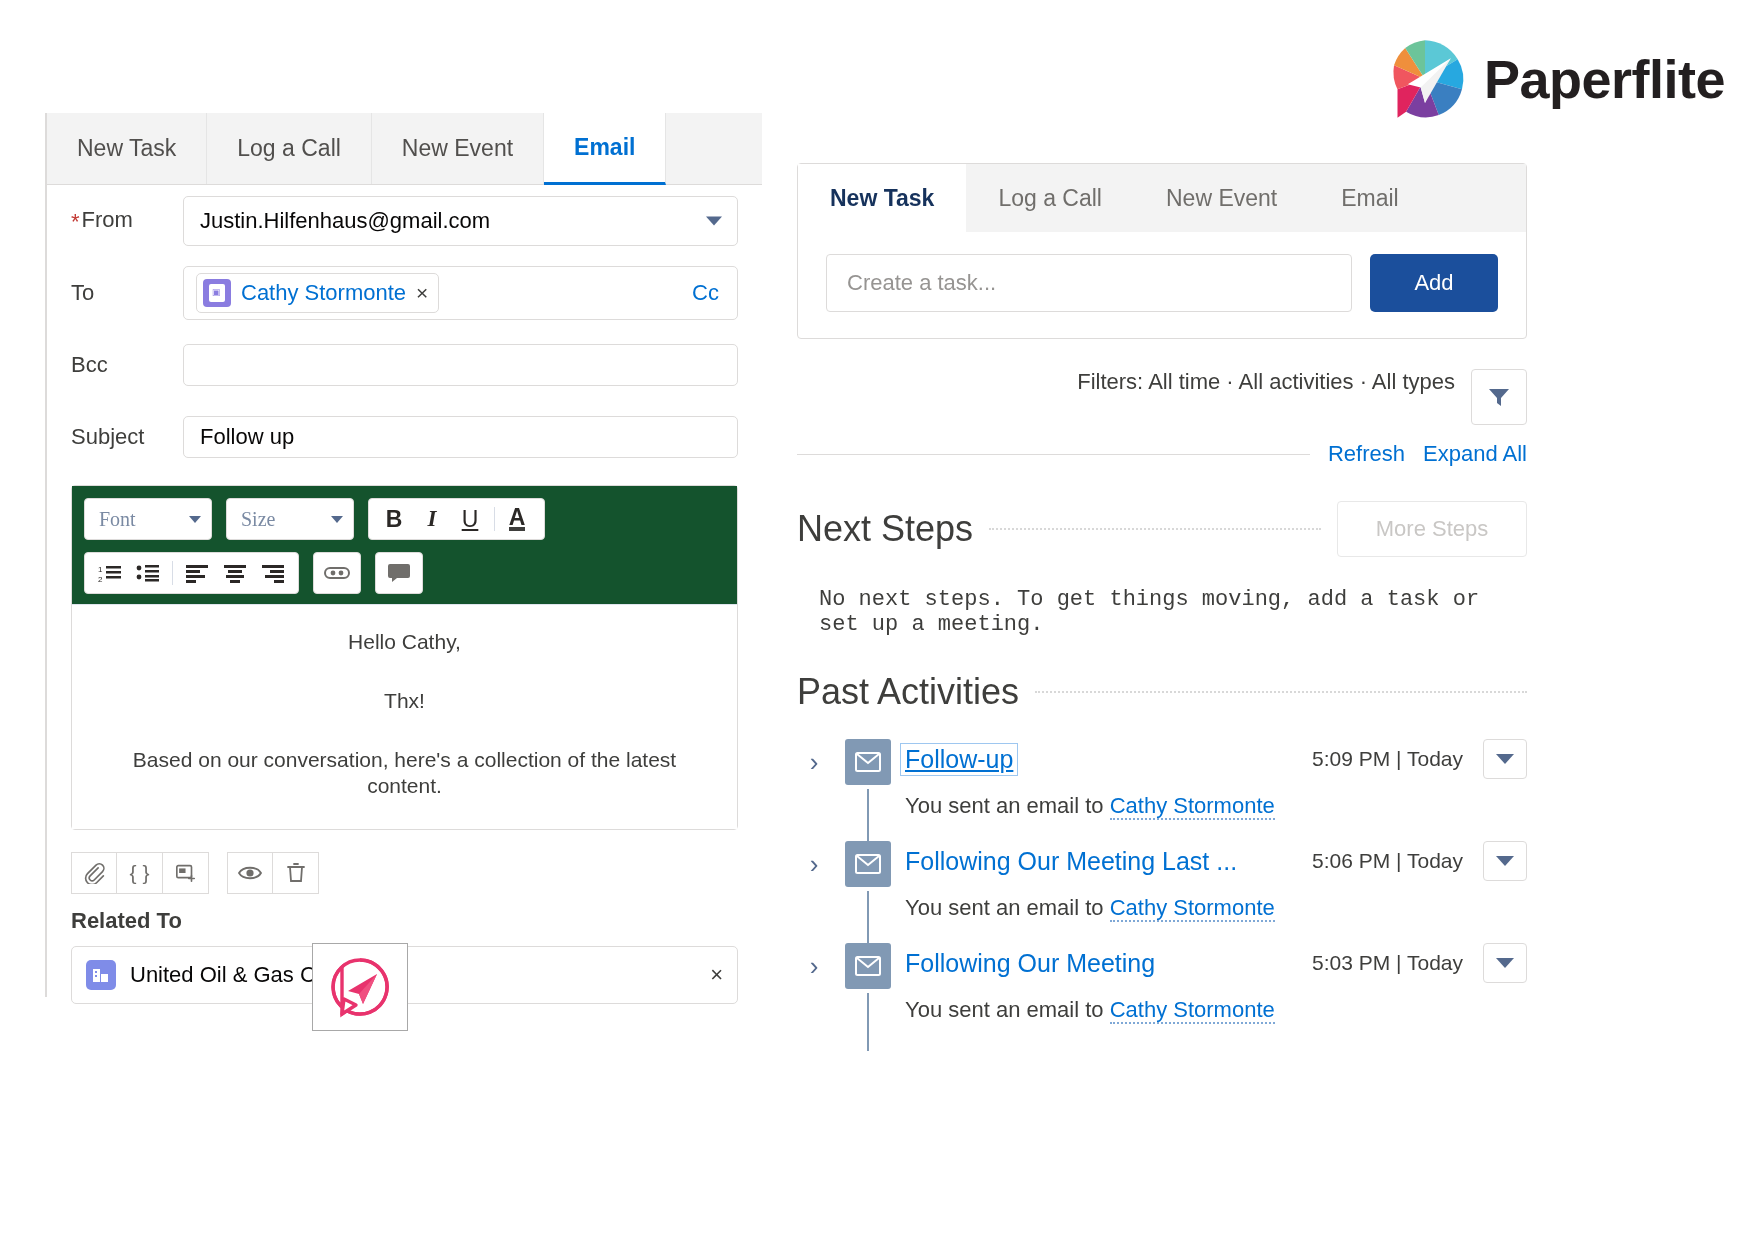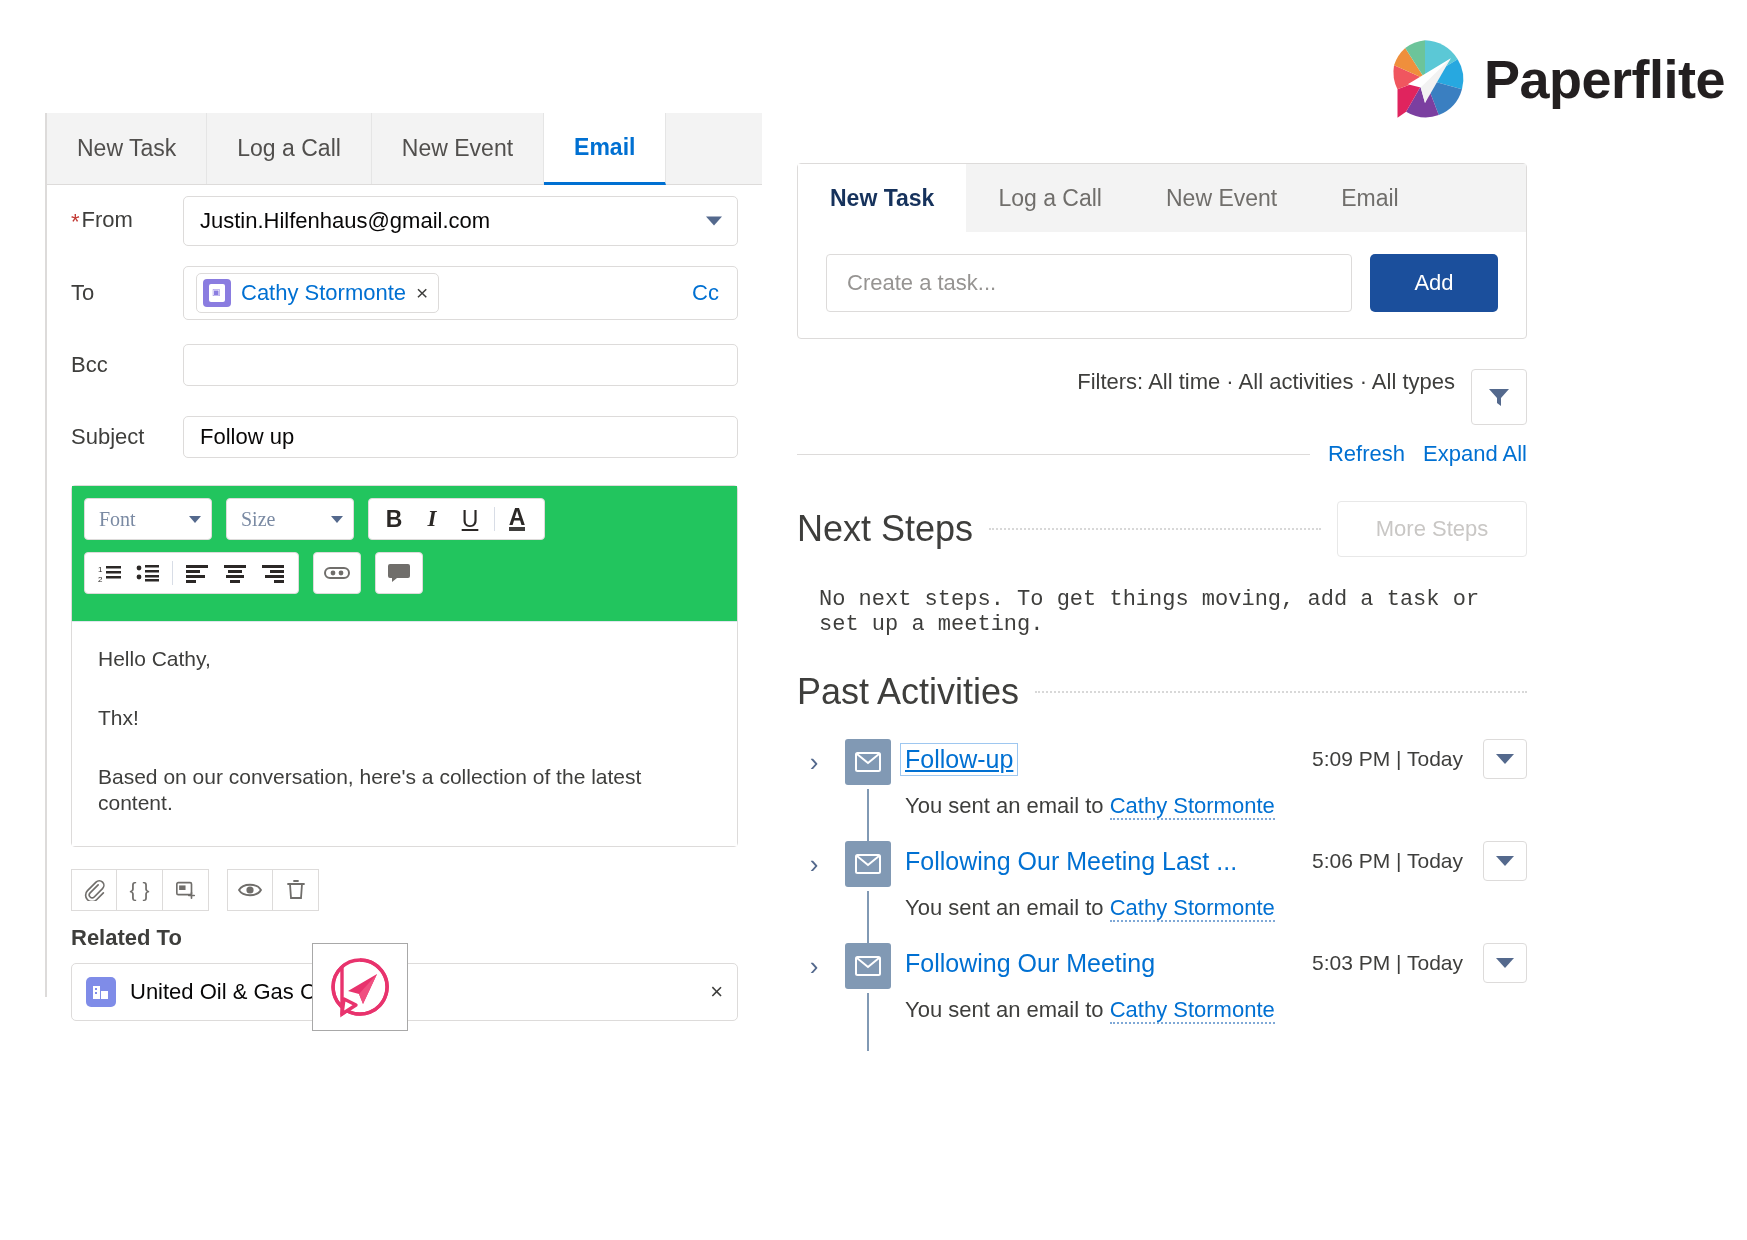--- a/index.html
+++ b/index.html
@@ -46,40 +46,40 @@
   .pill-ico { width: 28px; height: 28px; border-radius: 4px; background: #8a7ce0; position: relative; flex: none; }
   .pill-ico:after { content: ""; position: absolute; left: 6px; top: 5px; width: 16px; height: 18px;
                     background: #fff; border-radius: 2px; }
   .pill-ico .gl { position: absolute; left: 9px; top: 9px; font-size: 9px; color: #8a7ce0; z-index: 2; line-height: 1; }
   .pill-name { color: #0070d2; font-size: 22px; white-space: nowrap; }
   .pill-x { color: #3e3e3c; font-size: 21px; cursor: pointer; }
   .cc-link { color: #0070d2; font-size: 22px; cursor: pointer; padding-right: 6px; }
 
   
   .rte { margin: 12px 24px 0 24px; border: 1px solid #dddbda; border-radius: 4px; }
-  .rte-toolbar { background: #22c55e; padding: 12px 12px 27px 12px; border-bottom: 1px solid #e0e5ee; }
+  .rte-toolbar { background: #14532d; padding: 12px 12px 10px 12px; border-bottom: 1px solid #e0e5ee; }
   .rte-row { display: flex; align-items: center; gap: 14px; margin-bottom: 12px; }
   .rte-row:last-child { margin-bottom: 0; }
   .selbtn { width: 128px; height: 42px; background: #fff; border: 1px solid #dddbda; border-radius: 4px;
             display: flex; align-items: center; justify-content: space-between; padding: 0 10px 0 14px;
             font-family: "Liberation Serif", serif; font-size: 20px; color: #7a8aa3; cursor: pointer; }
   .selbtn .ar { width: 0; height: 0; border-left: 6px solid transparent; border-right: 6px solid transparent;
                 border-top: 7px solid #54698d; }
   .grp { display: flex; align-items: center; background: #fff; border: 1px solid #dddbda; border-radius: 4px;
          height: 42px; padding: 0 6px; }
   .ibtn { width: 38px; height: 36px; display: flex; align-items: center; justify-content: center;
           font-size: 23px; color: #2b2826; cursor: pointer; }
   .ibtn.b { font-weight: 700; }
   .ibtn.i { font-style: italic; font-family: "Liberation Serif", serif; font-weight:700;}
   .ibtn.u { text-decoration: underline; }
   .vsep { width: 1px; height: 24px; background: #d8dde6; margin: 0 5px; }
   .sqbtn { width: 48px; height: 42px; background: #fff; border: 1px solid #dddbda; border-radius: 4px;
            display: flex; align-items: center; justify-content: center; cursor: pointer; }
   .rte-body { background: #fff; min-height: 224px; padding: 24px 26px; }
-  .rte-body p { margin: 0 0 34px 0; font-size: 21px; color: #3e3e3c; line-height: 1.2; }
+  .rte-body p { margin: 0 0 34px 0; font-size: 21px; color: #3e3e3c; line-height: 1.2; text-align: center; }
   .rte-body p:last-child { margin-bottom: 0; }
 
   
   .actionbar { display: flex; align-items: center; gap: 0; padding: 22px 24px 0 24px; }
   .abtn { width: 46px; height: 42px; border: 1px solid #dddbda; background: #fff;
           display: flex; align-items: center; justify-content: center; cursor: pointer; color: #706e6b; }
   .abtn + .abtn { border-left: none; }
   .abar-gap { width: 18px; }
   .pf-badge { position: absolute; left: 265px; top: 830px; width: 96px; height: 88px;
               background: #fff; border: 1px solid #a8a8a8; display: flex; align-items: center; justify-content: center; }

